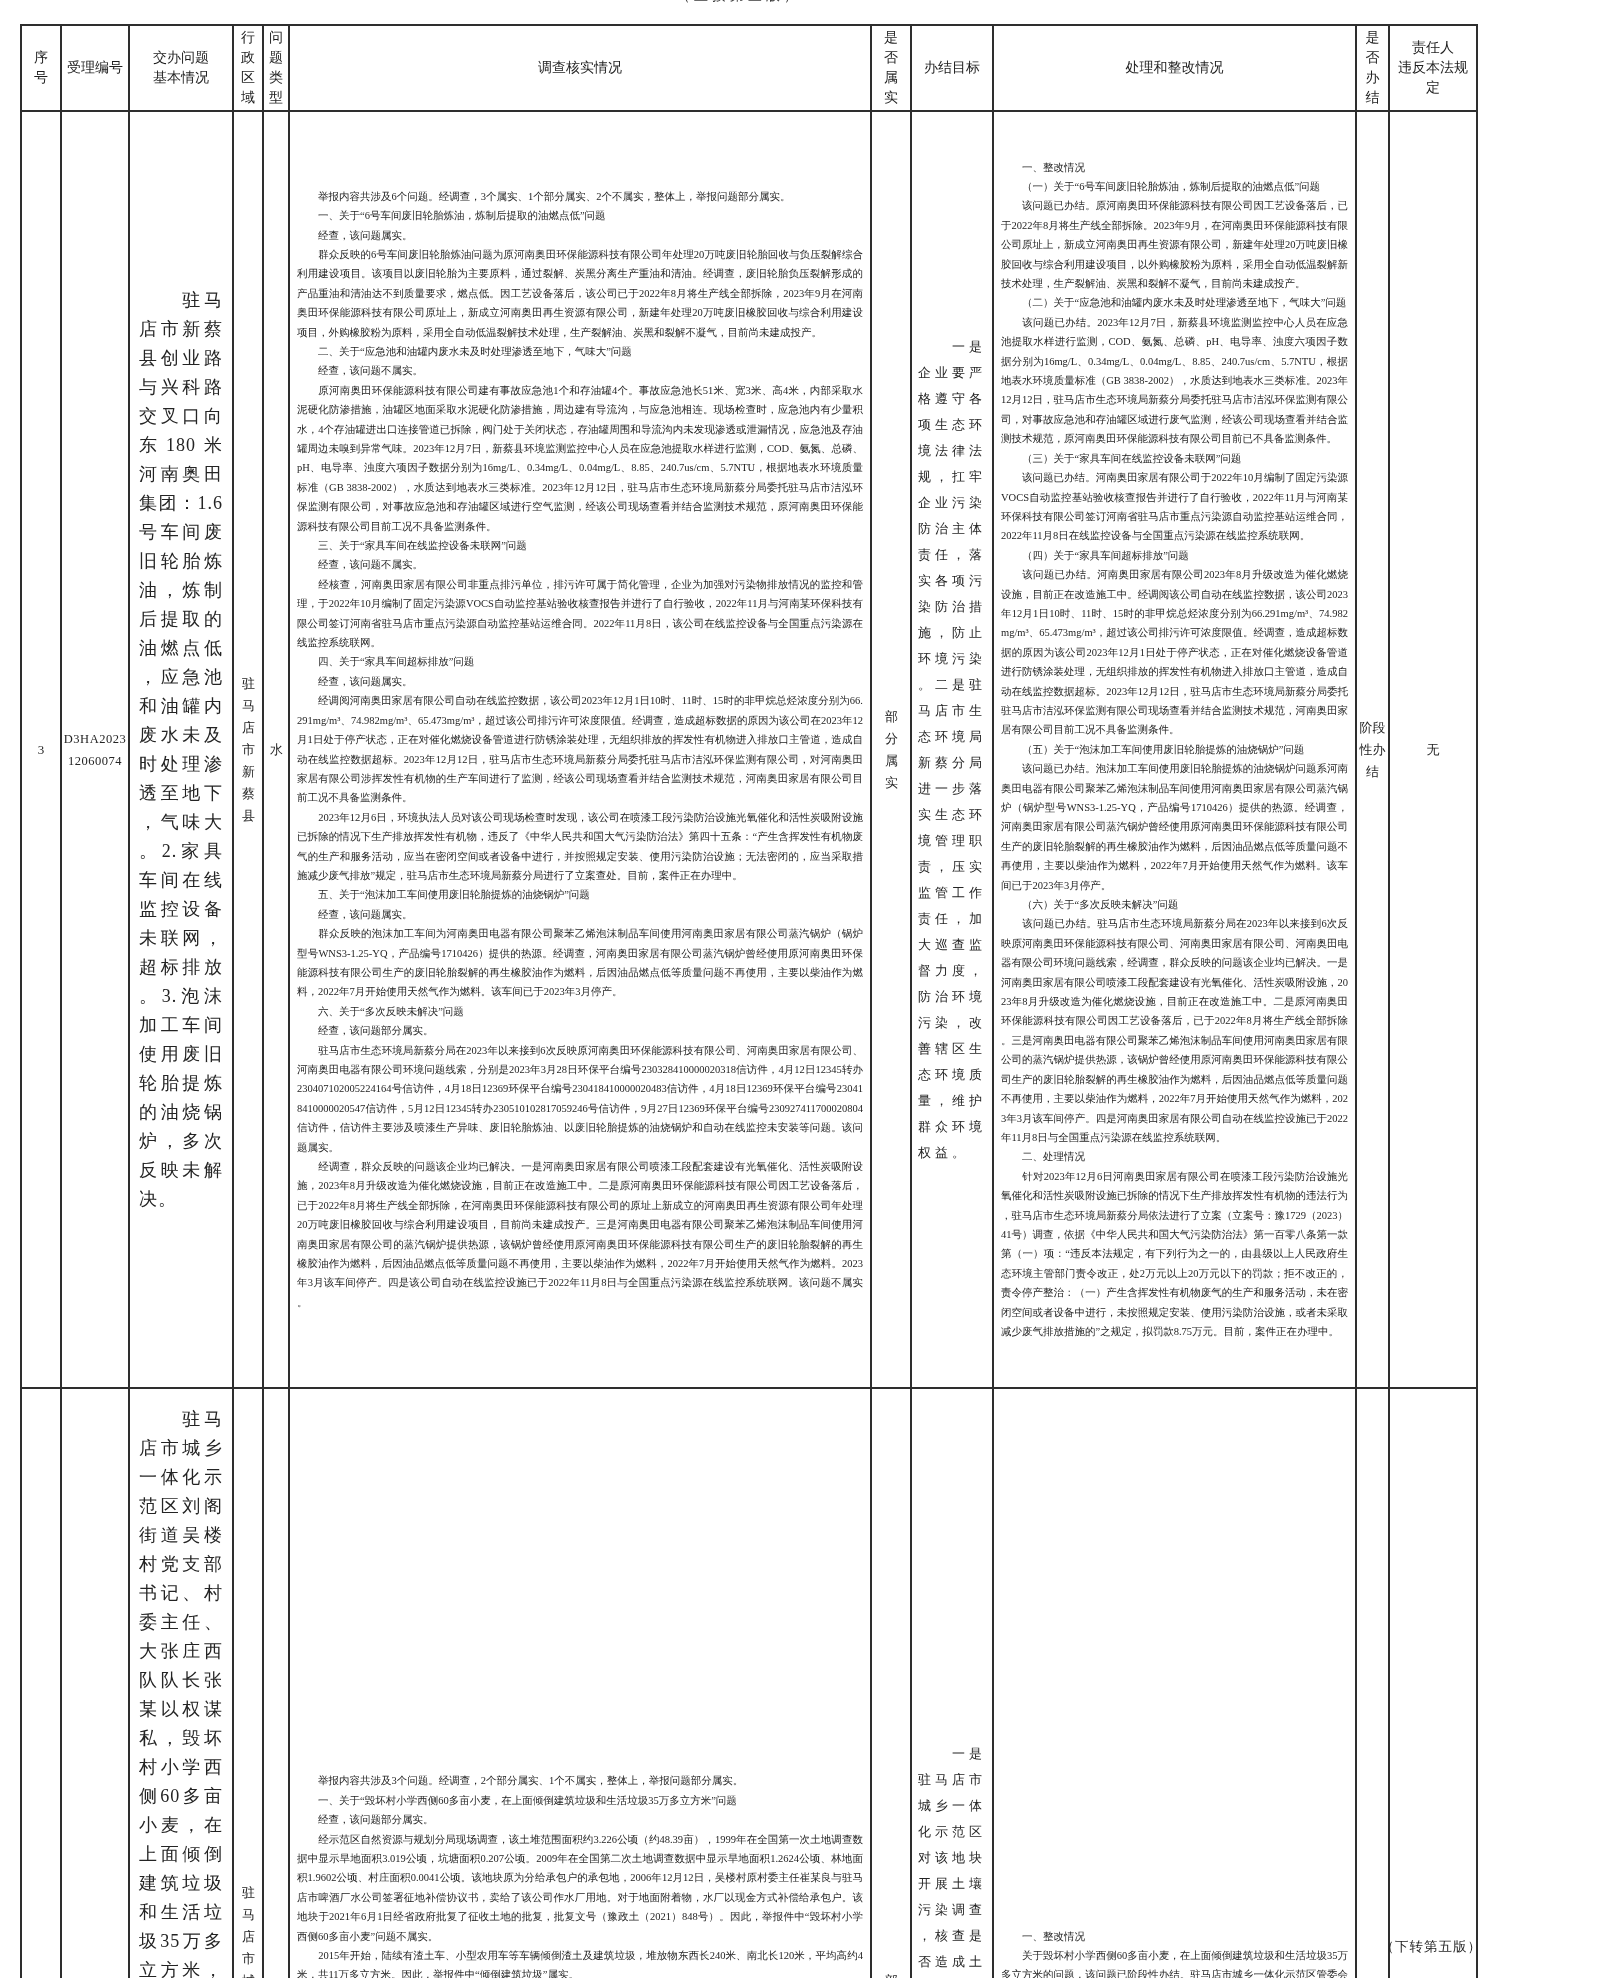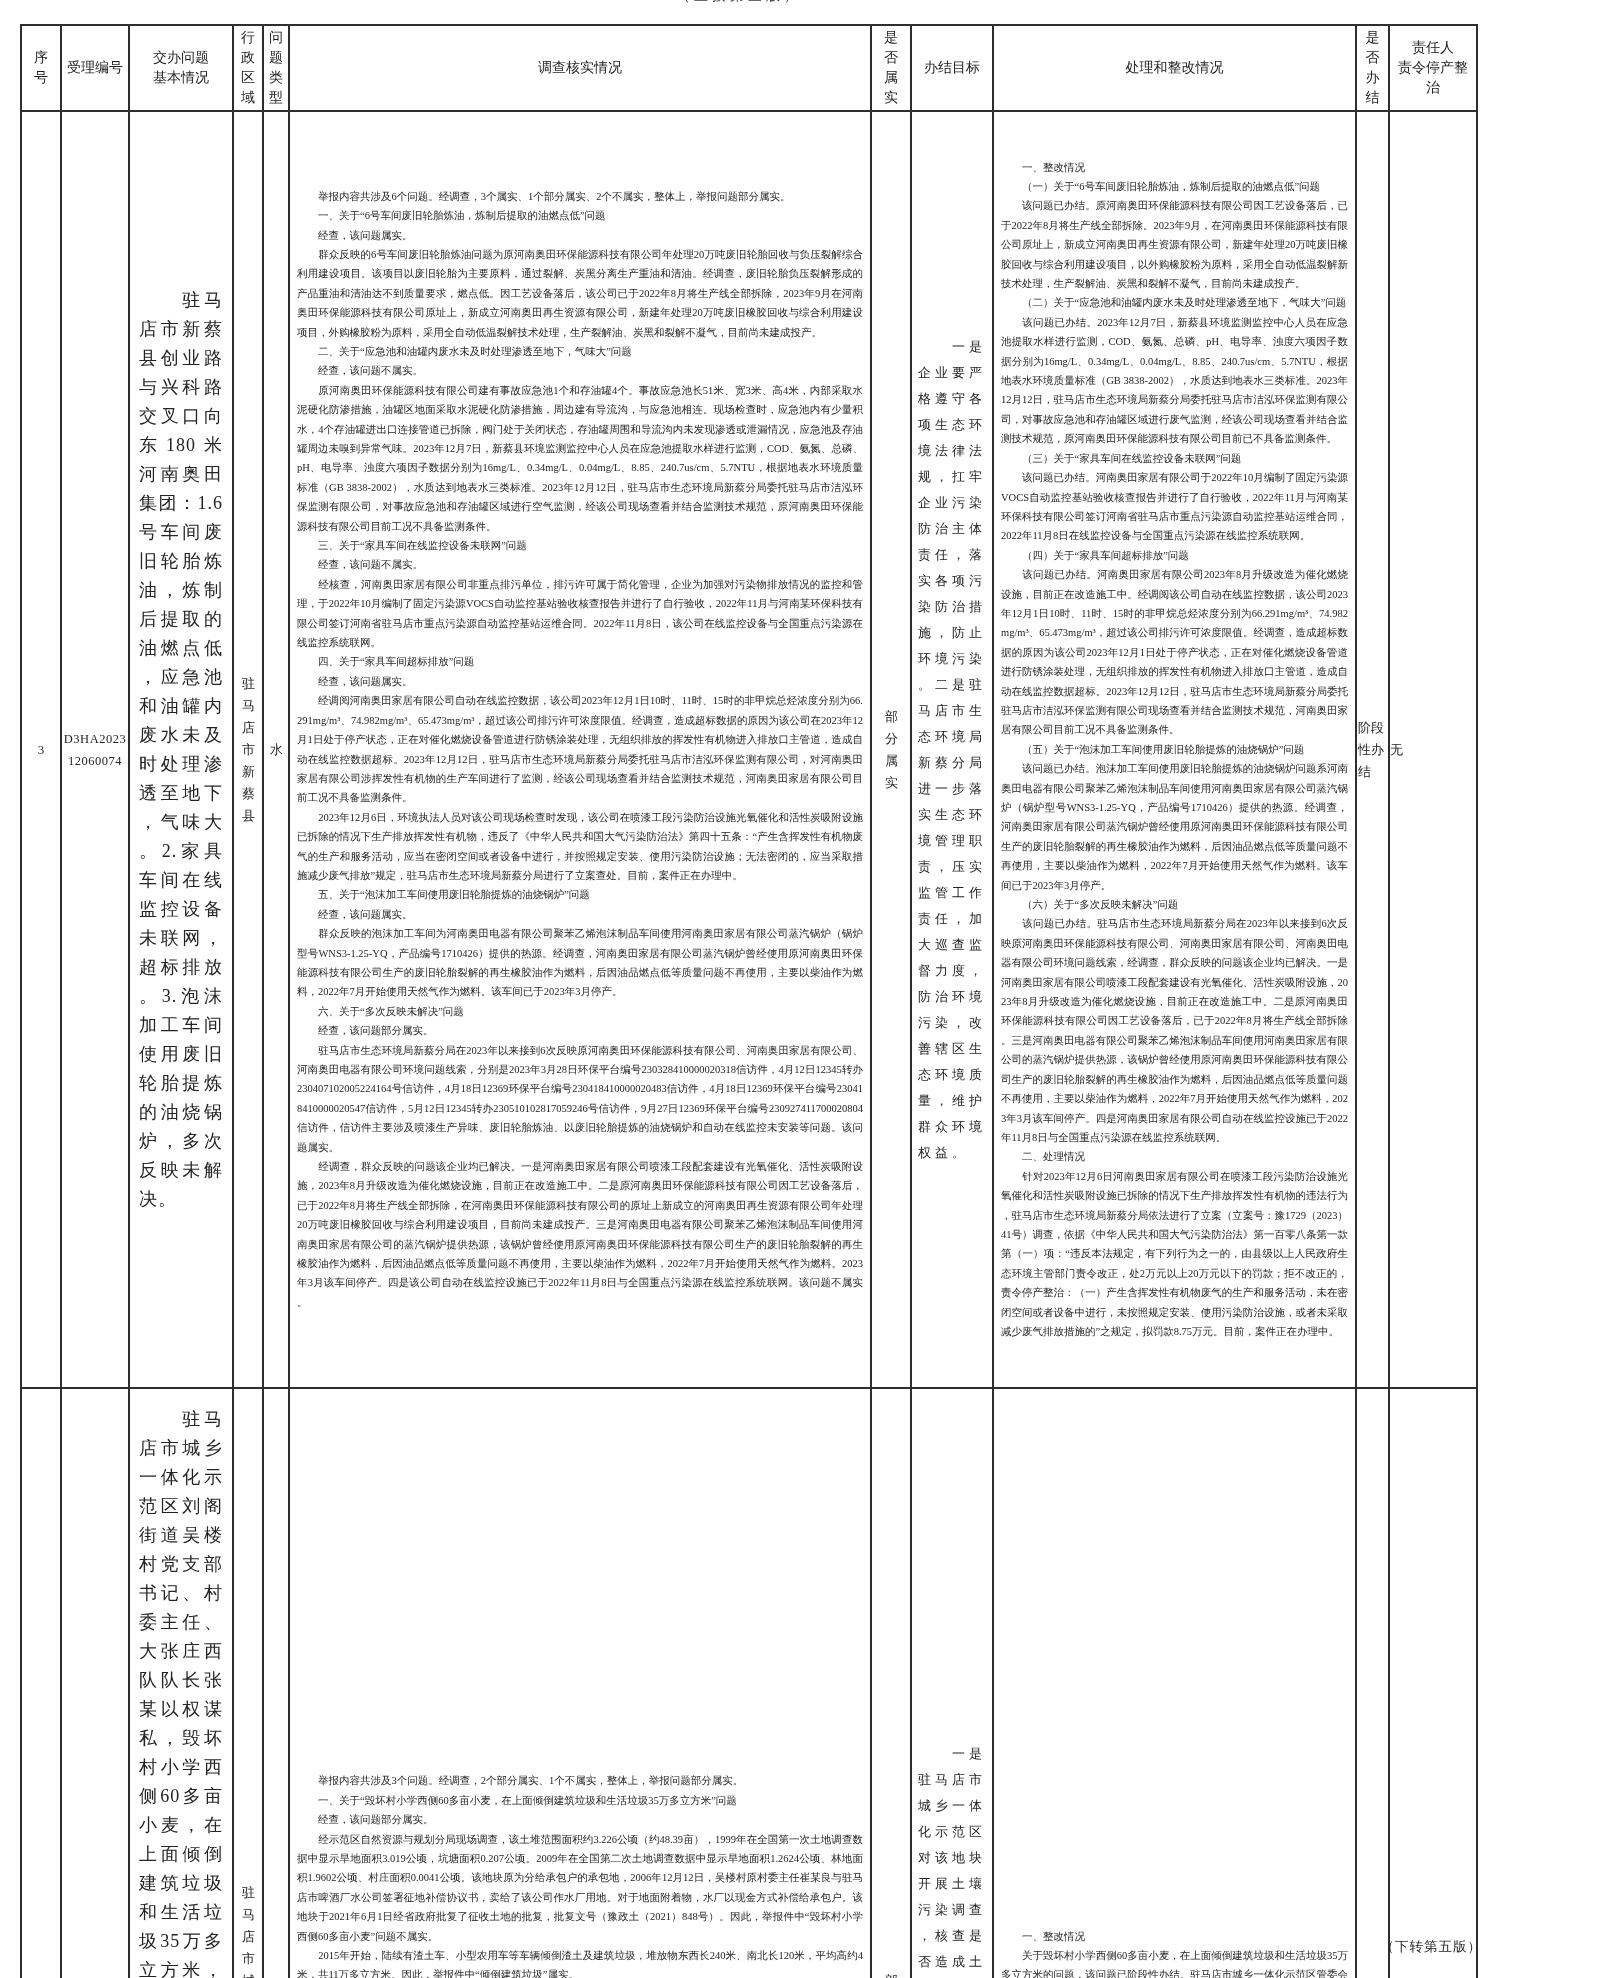--- a/index.html
+++ b/index.html
@@ -7,21 +7,21 @@
        font-family:"Liberation Serif","DejaVu Serif",serif;color:#242424;}
   .top-frag{position:absolute;left:676px;top:0;width:170px;height:7px;overflow:hidden;}
   .top-frag span{display:block;margin-top:-13px;font-size:14px;letter-spacing:4px;color:#3a3a3a;}
   table.sheet{position:absolute;left:20px;top:24px;width:1456px;border-collapse:collapse;table-layout:fixed;}
   th,td{border:2px solid #2e2e2e;vertical-align:middle;word-break:break-all;line-break:anywhere;}
   th{font-size:14px;font-weight:normal;text-align:center;white-space:pre-line;padding:2px 2px;line-height:20px;color:#1e1e1e;}
   td{padding:0;}
   .c{text-align:center;}
   .num{font-size:13px;}
   .accept{font-size:12.5px;white-space:pre-line;line-height:22px;letter-spacing:.5px;}
-  .vert{font-size:13px;line-height:22px;text-align:left;}
+  .vert{font-size:13px;line-height:22px;text-align:center;}
   .pad-region{padding:0 8px;}
   .pad-type{padding:0 6px;}
   .pad-true{padding:15px 13px;}
   .pad-closed{padding:0 1px;}
   .prob{font-size:18px;line-height:29px;letter-spacing:1px;text-align:justify;text-justify:inter-character;
         white-space:pre-wrap;padding:16px 9px;}
   .goal{font-size:13px;line-height:26px;letter-spacing:4px;text-align:justify;text-justify:inter-character;
         white-space:pre-wrap;padding:12px 6px;}
   .long{font-size:10.5px;line-height:19.4px;text-align:justify;text-justify:inter-character;
         white-space:pre-wrap;padding:0 7px;}
@@ -71,21 +71,21 @@
 否
 属
 实</th>
       <th>办结目标</th>
       <th>处理和整改情况</th>
       <th>是
 否
 办
 结</th>
       <th>责任人
-责令停产整治</th>
+违反本法规定</th>
     </tr>
   </thead>
   <tbody>
     <tr style="height:1277px">
       <td class="c num">3</td>
       <td class="c accept">D3HA2023
 12060074</td>
       <td class="prob">　　驻马店市新蔡县创业路与兴科路交叉口向东180米河南奥田集团：1.6号车间废旧轮胎炼油，炼制后提取的油燃点低，应急池和油罐内废水未及时处理渗透至地下，气味大。2.家具车间在线监控设备未联网，超标排放。3.泡沫加工车间使用废旧轮胎提炼的油烧锅炉，多次反映未解决。</td>
       <td class="vert pad-region">驻马店市新蔡县</td>
       <td class="vert pad-type">水</td>

